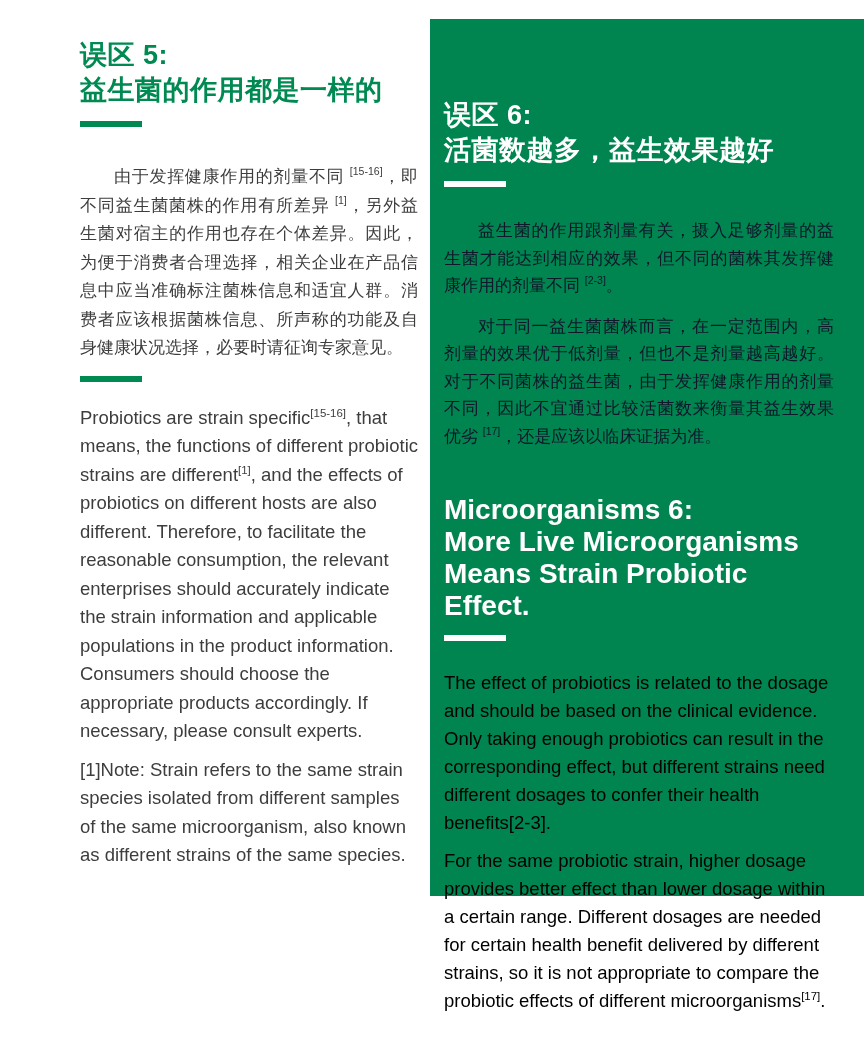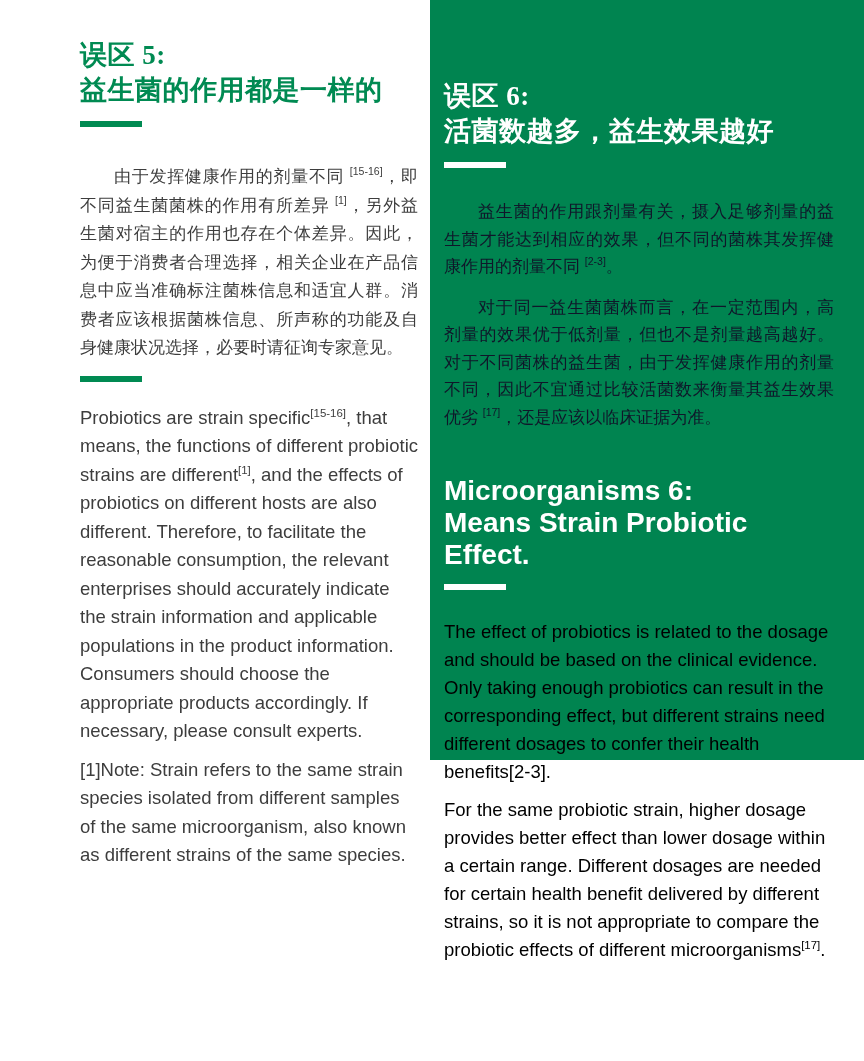--- a/index.html
+++ b/index.html
@@ -1,25 +1,25 @@
 <!DOCTYPE html>
 <html><head>
 <meta charset="utf-8">
 <style>
   * { margin:0; padding:0; box-sizing:border-box; }
   html,body { width:864px; height:1061px; overflow:hidden; background:#ffffff;
               font-family:"Liberation Sans","DejaVu Sans",sans-serif; }
   .page { display:flex; width:864px; height:1061px; }
 
   .col-left  { width:430px; height:1061px; background:#ffffff; padding:38px 12px 0 80px; }
-  .col-right { width:434px; height:760px; background:#008450; padding:79px 30px 0 14px; }
+  .col-right { width:434px; height:877px; background:#008450; padding:79px 30px 0 14px;margin-top:19px; }
 
   .cn-title { font-size:27px; font-weight:700; line-height:35px; color:#008A52;
               letter-spacing:0.5px; }
-  .cn-title span { display:block;font-family:Liberation Serif, serif; }
+  .cn-title span { display:block; }
   .col-right .cn-title { color:#ffffff; }
 
   .title-rule { width:62px; height:6px; background:#008A52; margin-top:13px; }
   .col-right .title-rule { background:#ffffff; }
 
   .cn-body { margin-top:36px; font-size:17px; line-height:28.5px; color:#3D3D3D;
              text-align:justify; text-indent:2em; }
   .col-right .cn-body { color:#0f172a; margin-top:30px; line-height:27.5px; }
   .col-right .cn-body + .cn-body { margin-top:13px; }
 
@@ -68,20 +68,21 @@
       <span>活菌数越多，益生效果越好</span>
     </h1>
     <div class="title-rule"></div>
 
     <p class="cn-body"><span>益生菌的作用跟剂量有关，摄入足够剂量的益生菌才能达到相应的效果，但不同的菌株其发挥健康作用的剂量不同 </span><sup>[2-3]</sup><span>。</span></p>
 
     <p class="cn-body"><span>对于同一益生菌菌株而言，在一定范围内，高剂量的效果优于低剂量，但也不是剂量越高越好。对于不同菌株的益生菌，由于发挥健康作用的剂量不同，因此不宜通过比较活菌数来衡量其益生效果优劣 </span><sup>[17]</sup><span>，还是应该以临床证据为准。</span></p>
 
     <h2 class="en-title">
       <span>Microorganisms 6:</span>
+      <span>More Live Microorganisms</span>
       <span>Means Strain Probiotic</span>
       <span>Effect.</span>
     </h2>
     <div class="title-rule"></div>
 
     <p class="en-body">The effect of probiotics is related to the dosage and should be based on the clinical evidence. Only taking enough probiotics can result in the corresponding effect, but different strains need different dosages to confer their health benefits[2-3].</p>
 
     <p class="en-body"><span>For the same probiotic strain, higher dosage provides better effect than lower dosage within a certain range. Different dosages are needed for certain health benefit delivered by different strains, so it is not appropriate to compare the probiotic effects of different microorganisms</span><sup>[17]</sup><span>.</span></p>
 
   </div>

